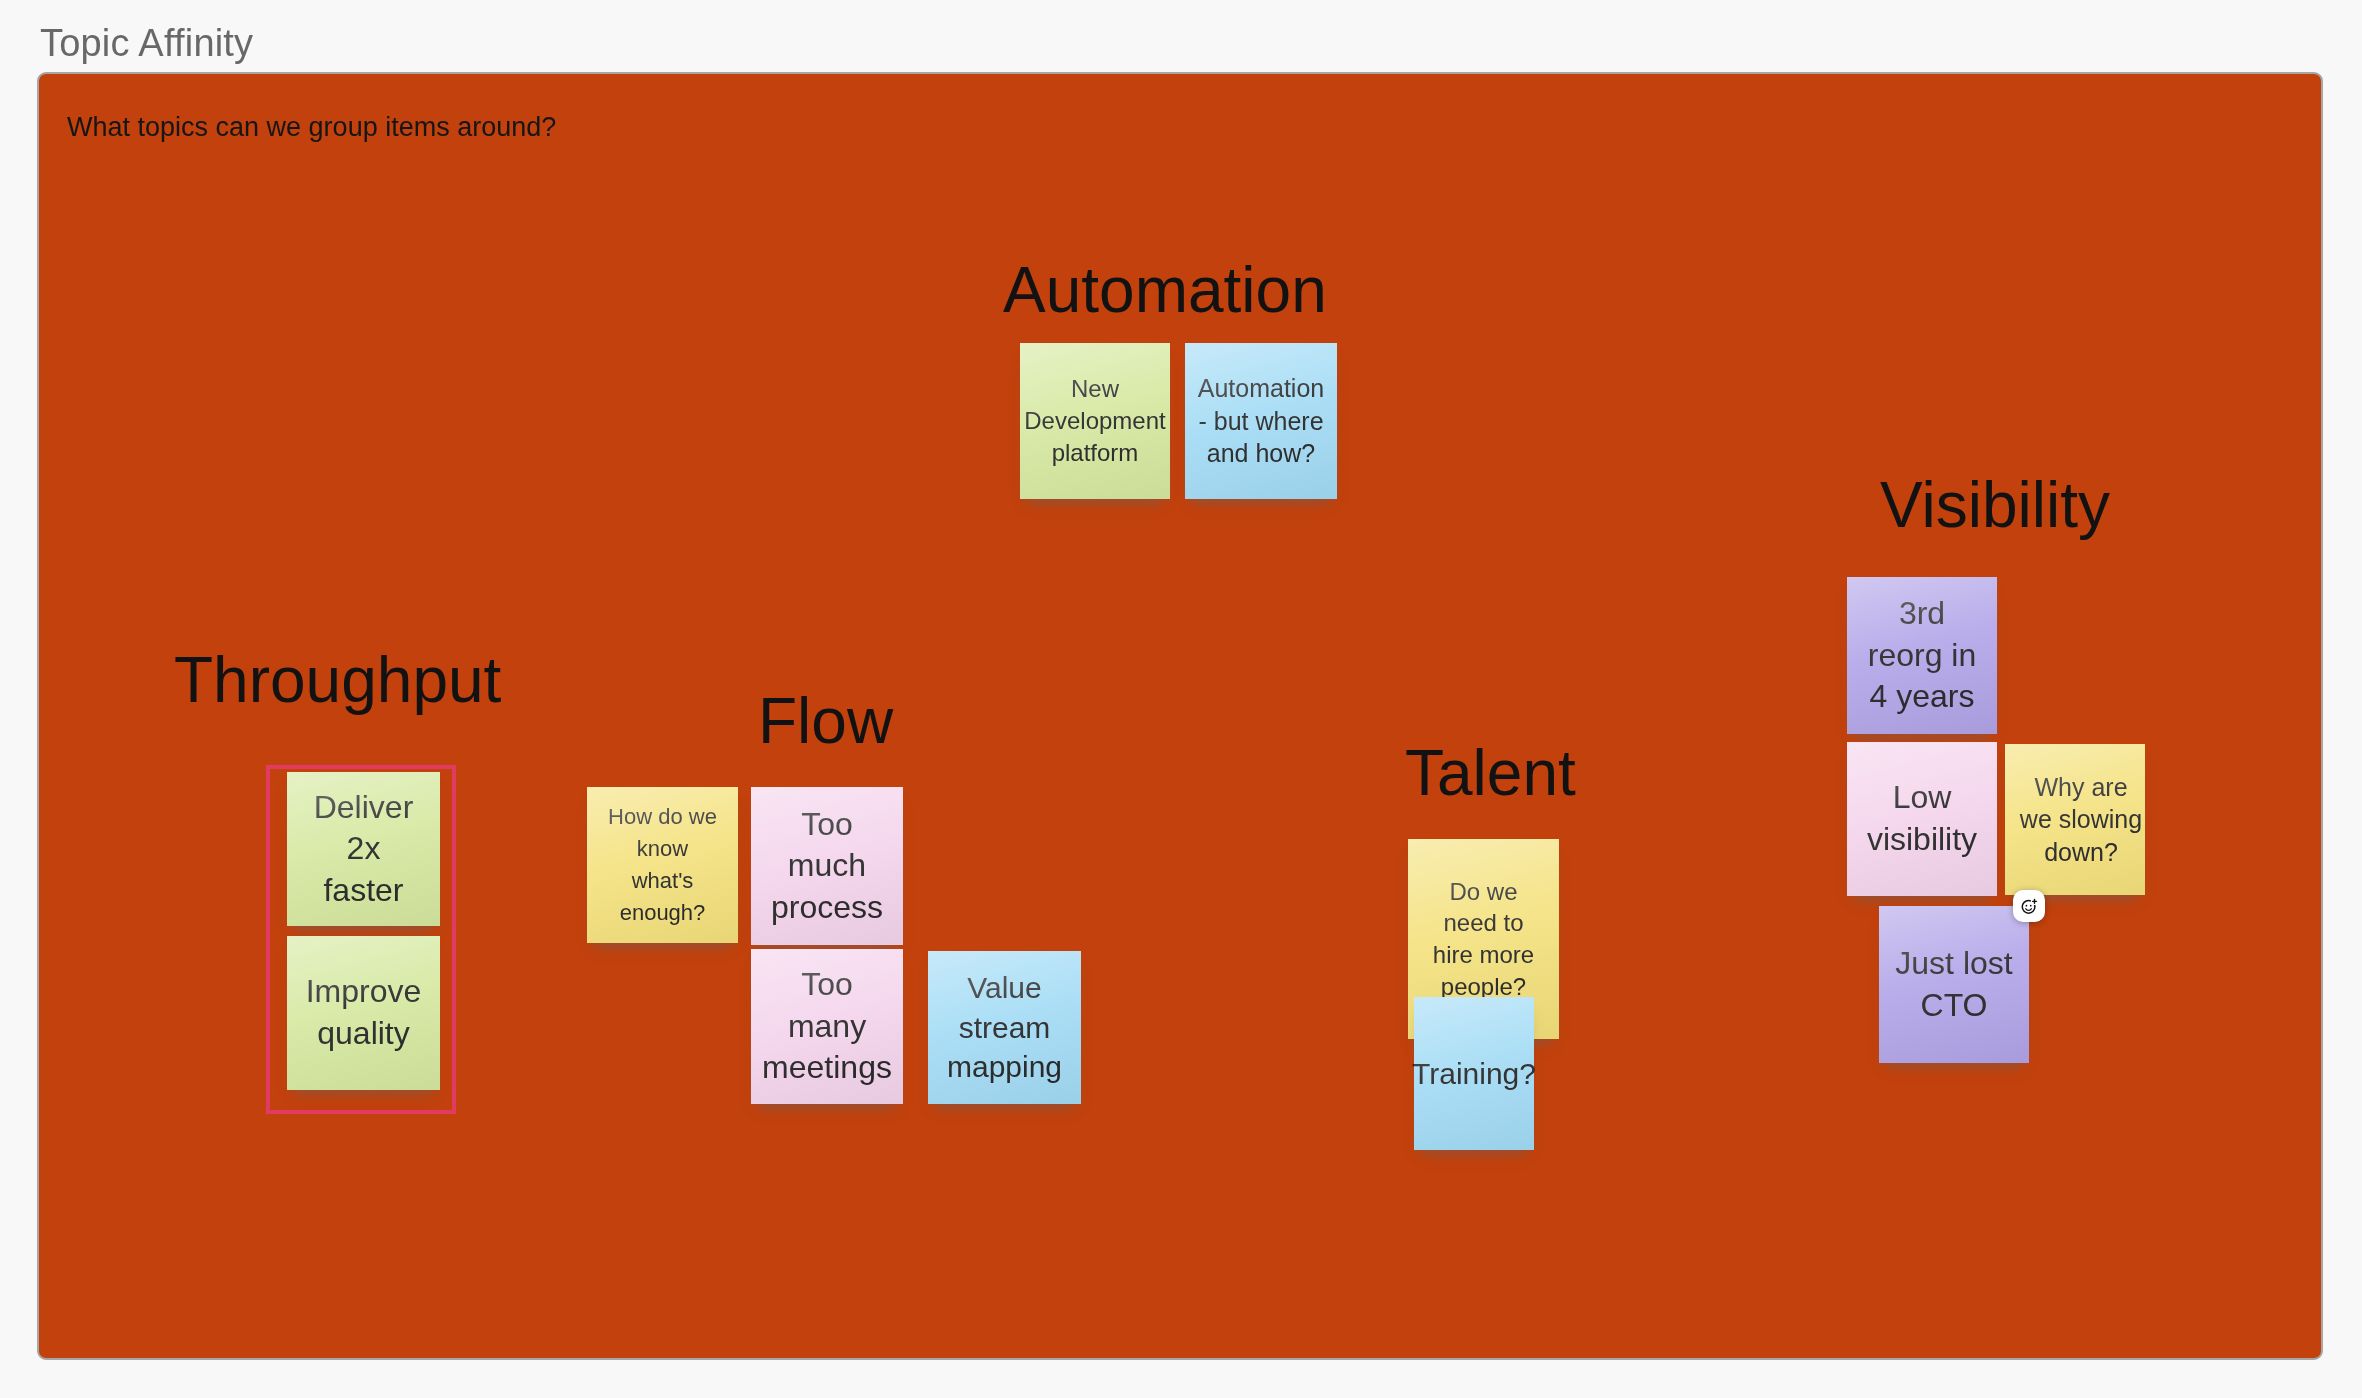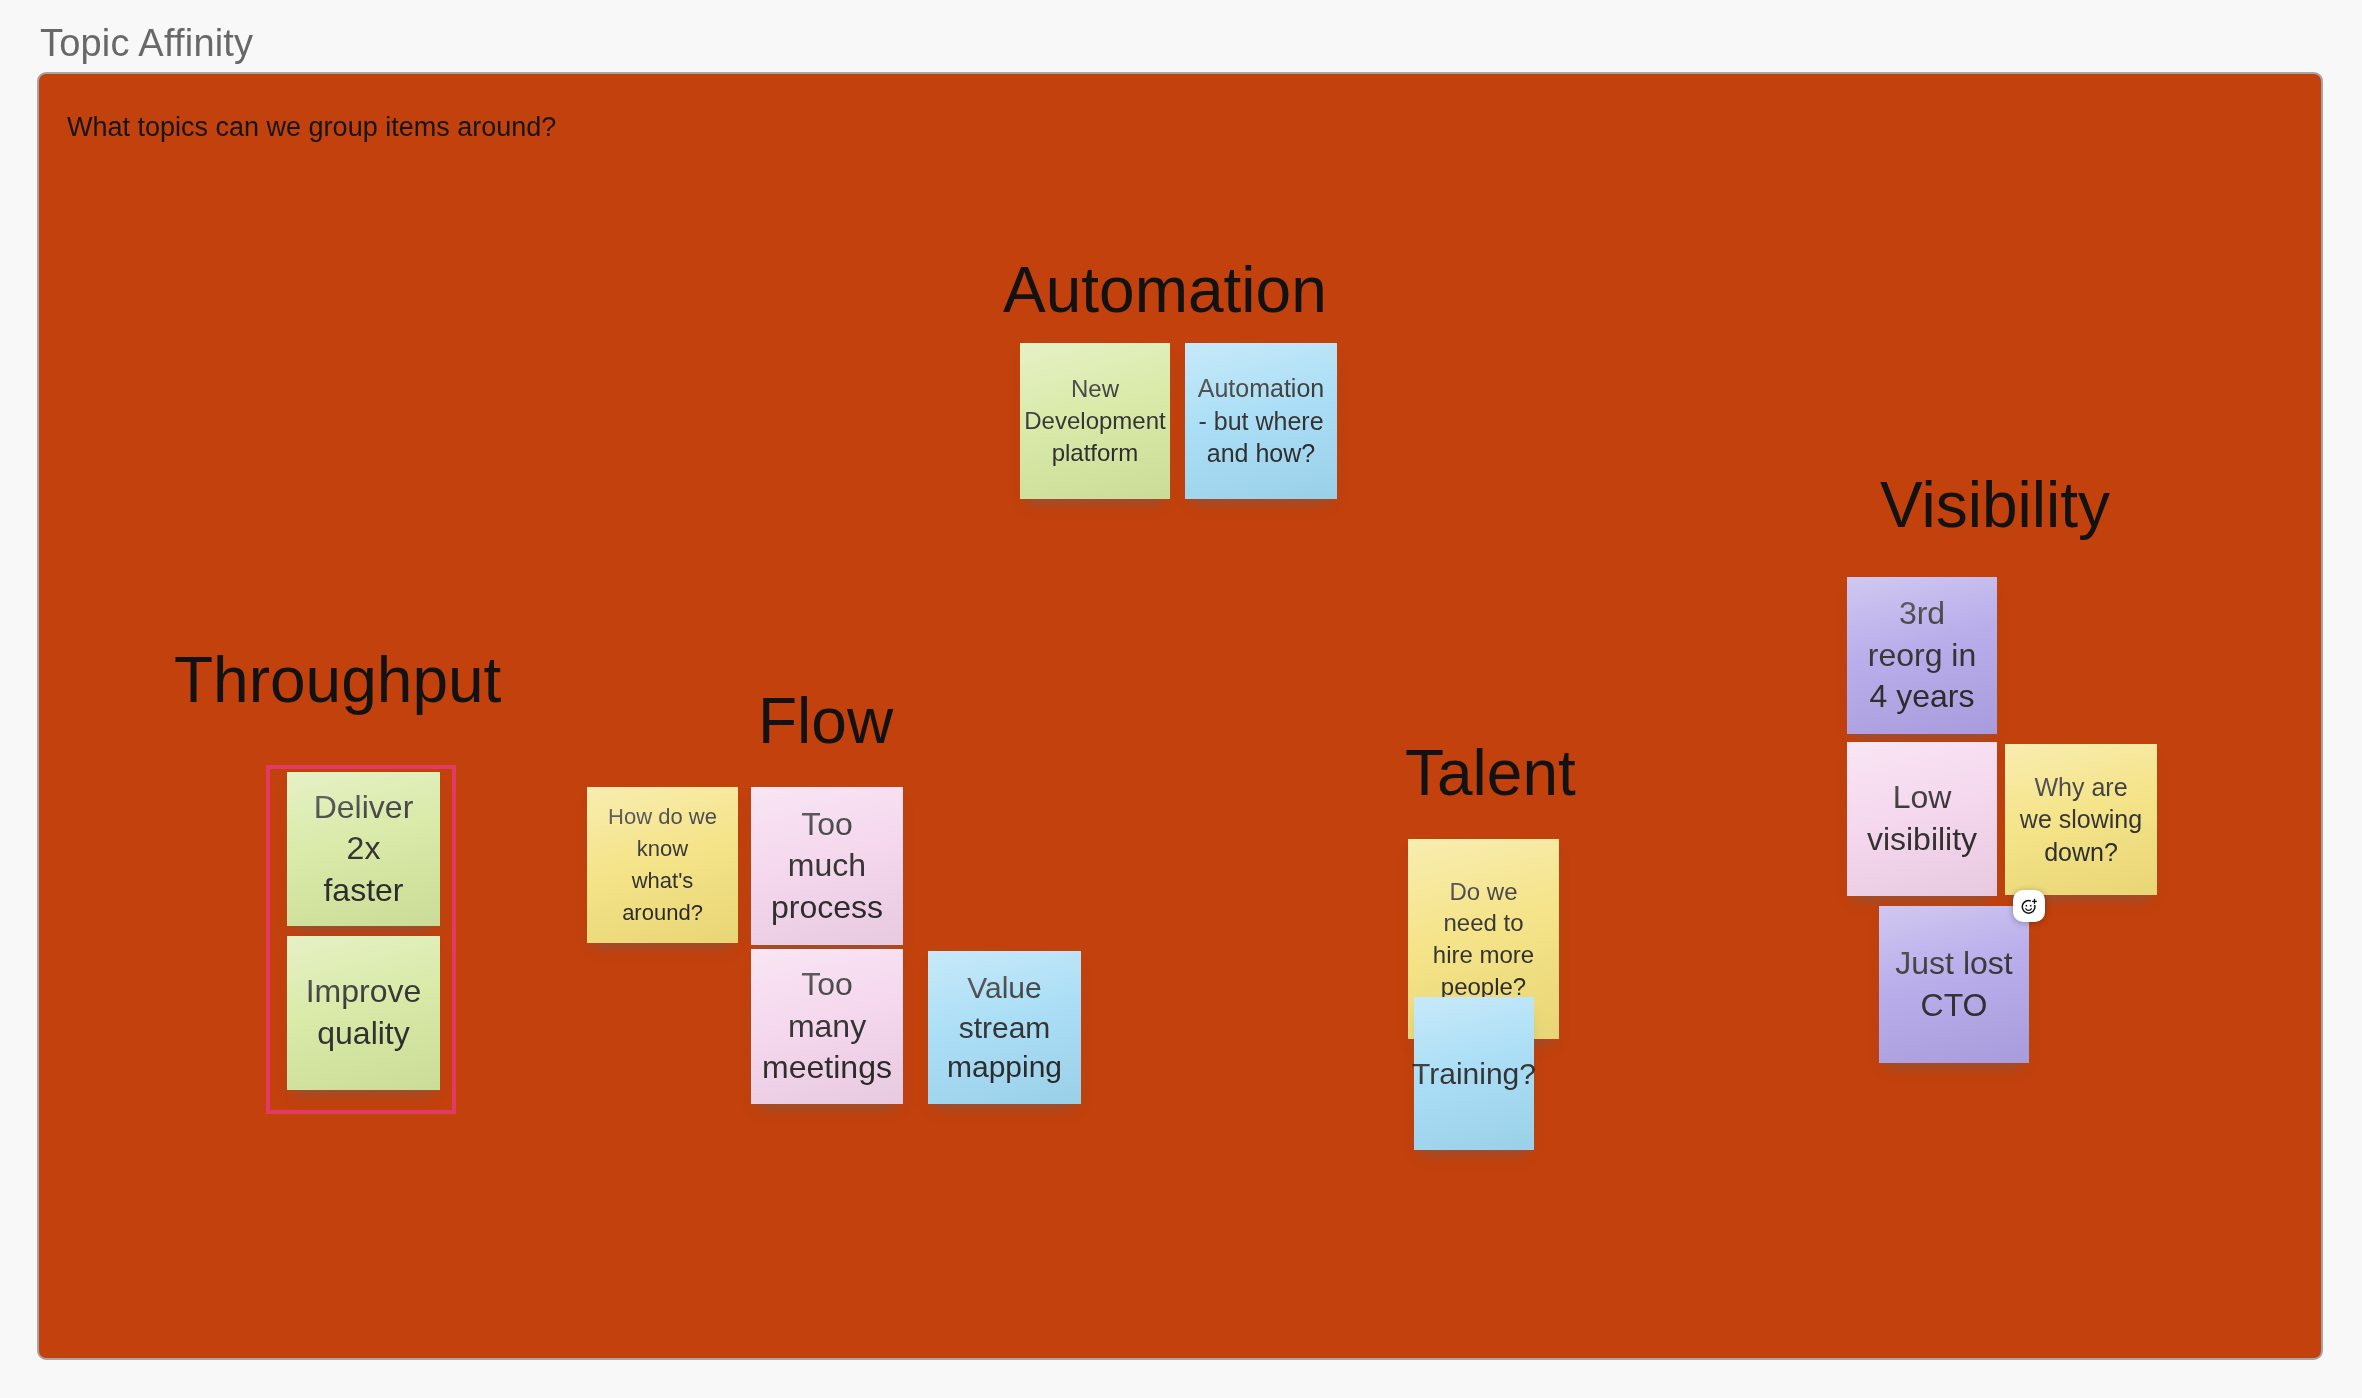--- a/index.html
+++ b/index.html
@@ -67,21 +67,21 @@
 Development
 platform</div>
   <div class="note sz-m2" style="left: 1146px; top: 269px; width: 152px; height: 156px; --c: #a2dbf5;">Automation
 - but where
 and how?</div>
 
   <div class="topic-header" style="left:719px;top:611px;">Flow</div>
   <div class="note sz-s" style="left: 548px; top: 713px; width: 151px; height: 156px; --c: #f4e17c;">How do we
 know
 what's
-around?</div>
+enough?</div>
   <div class="note sz-l" style="left: 712px; top: 713px; width: 152px; height: 158px; --c: #f4d4ec;">Too
 much
 process</div>
   <div class="note sz-l" style="left: 712px; top: 875px; width: 152px; height: 155px; --c: #f4d4ec;">Too
 many
 meetings</div>
   <div class="note sz-ml" style="left: 881px; top: 877px; width: 153px; height: 153px; --c: #a2dbf5;">Value
 stream
 mapping</div>
 
@@ -99,21 +99,21 @@
 hire more
 people?</div>
   <div class="note sz-ml" style="left: 1367px; top: 923px; width: 120px; height: 153px; --c: #a2dbf5;">Training?</div>
 
   <div class="topic-header" style="left:1841px;top:395px;">Visibility</div>
   <div class="note sz-l" style="left: 1808px; top: 503px; width: 150px; height: 157px; --c: #b1a4e8;">3rd
 reorg in
 4 years</div>
   <div class="note sz-l" style="left: 1808px; top: 668px; width: 150px; height: 154px; --c: #f4d4ec;">Low
 visibility</div>
-  <div class="note sz-m2" style="left: 1966px; top: 670px; width: 152px; height: 151px; --c: #f4e17c;">Why are
+  <div class="note sz-m2" style="left: 1966px; top: 670px; width: 128px; height: 151px; padding-left: 12px; --c: #f4e17c;">Why are
 we slowing
 down?</div>
   <div class="note sz-l" style="left: 1808px; top: 832px; width: 150px; height: 157px; margin-left: 32px; --c: #b1a4e8;">Just lost
 CTO</div>
 
   <button class="reaction-btn" style="left:1974px;top:816px;" title="Add reaction">
     <span>
       <svg width="20" height="20" viewBox="0 0 24 24">
         <circle cx="11.5" cy="13" r="7.6" fill="none" stroke="#111" stroke-width="1.8"></circle>
         <circle cx="8.9" cy="11.6" r="1" fill="#111"></circle>

